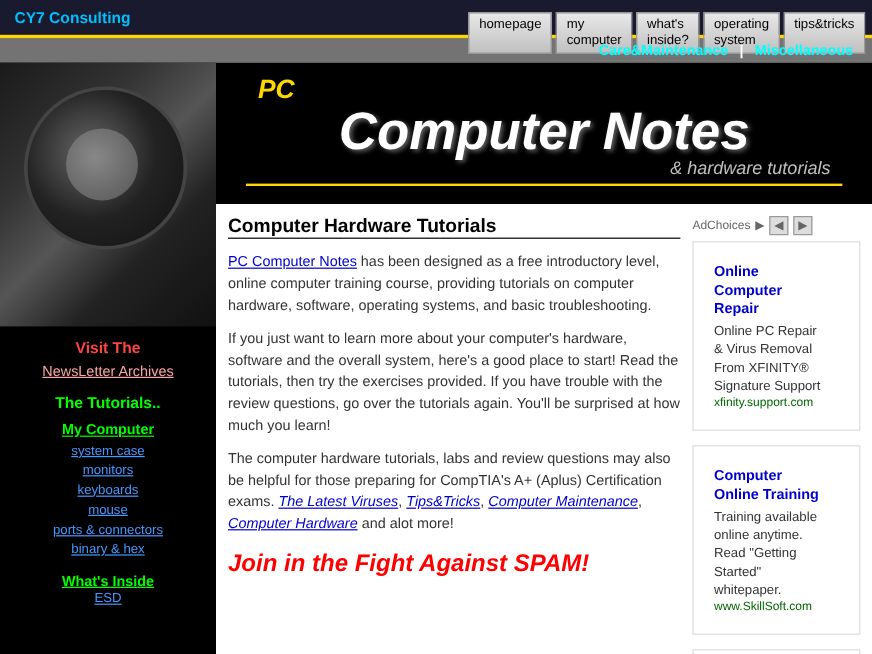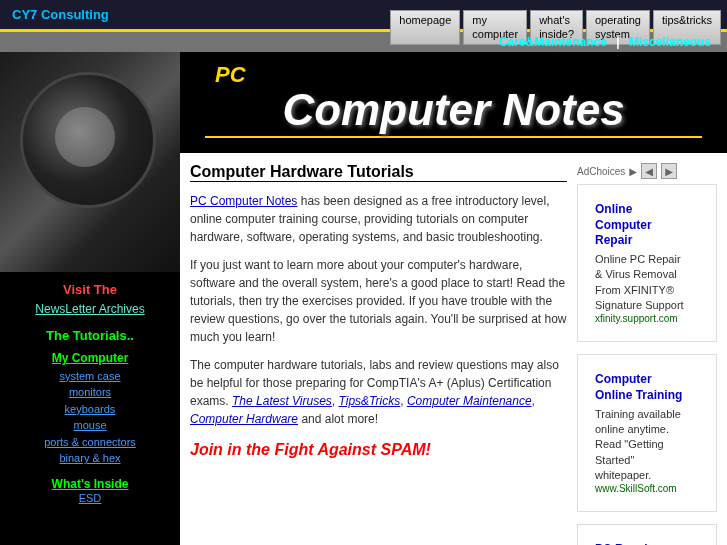--- a/index.html
+++ b/index.html
@@ -94,21 +94,21 @@
       text-align: center;
       color: #fff;
     }
     .sidebar-visit {
       color: #FF4444;
       font-size: 13px;
       font-weight: bold;
       margin-bottom: 4px;
     }
     .sidebar-link {
-      color: #5eead4;
+      color: #fca5a5;
       font-size: 12px;
       text-decoration: underline;
       cursor: pointer;
       display: block;
       line-height: 1.4;
     }
     .sidebar-section-title {
       color: #00FF00;
       font-size: 13px;
       font-weight: bold;
@@ -213,21 +213,21 @@
       cursor: pointer;
     }
     .italic-link {
       color: #0000CC;
       font-style: italic;
       text-decoration: underline;
       cursor: pointer;
     }
     .spam-text {
       color: #FF0000;
-      font-size: 16px;
+      font-size: 20px;
       font-weight: bold;
       font-style: italic;
     }
 
     
     #right-sidebar {
       width: 140px;
       flex-shrink: 0;
       font-size: 11px;
     }
@@ -310,20 +310,21 @@
       <div class="sidebar-what">What's Inside</div>
       <span class="sidebar-esd">ESD</span>
     </div>
   </div>
 
   <div id="content">
 
     <div id="content-header">
       <div class="header-pc">PC</div>
       <div class="header-title">Computer Notes</div>
+      <div class="header-subtitle">&amp; hardware tutorials</div>
       <div class="header-underline"></div>
     </div>
 
     <div id="body-content">
       <div id="main-text">
         <h2>Computer Hardware Tutorials</h2>
 
         <p>
           <span class="inline-link">PC Computer Notes</span>
           <span> has been designed as a free introductory level, online computer training course, providing tutorials on computer hardware, software, operating systems, and basic troubleshooting.</span>

